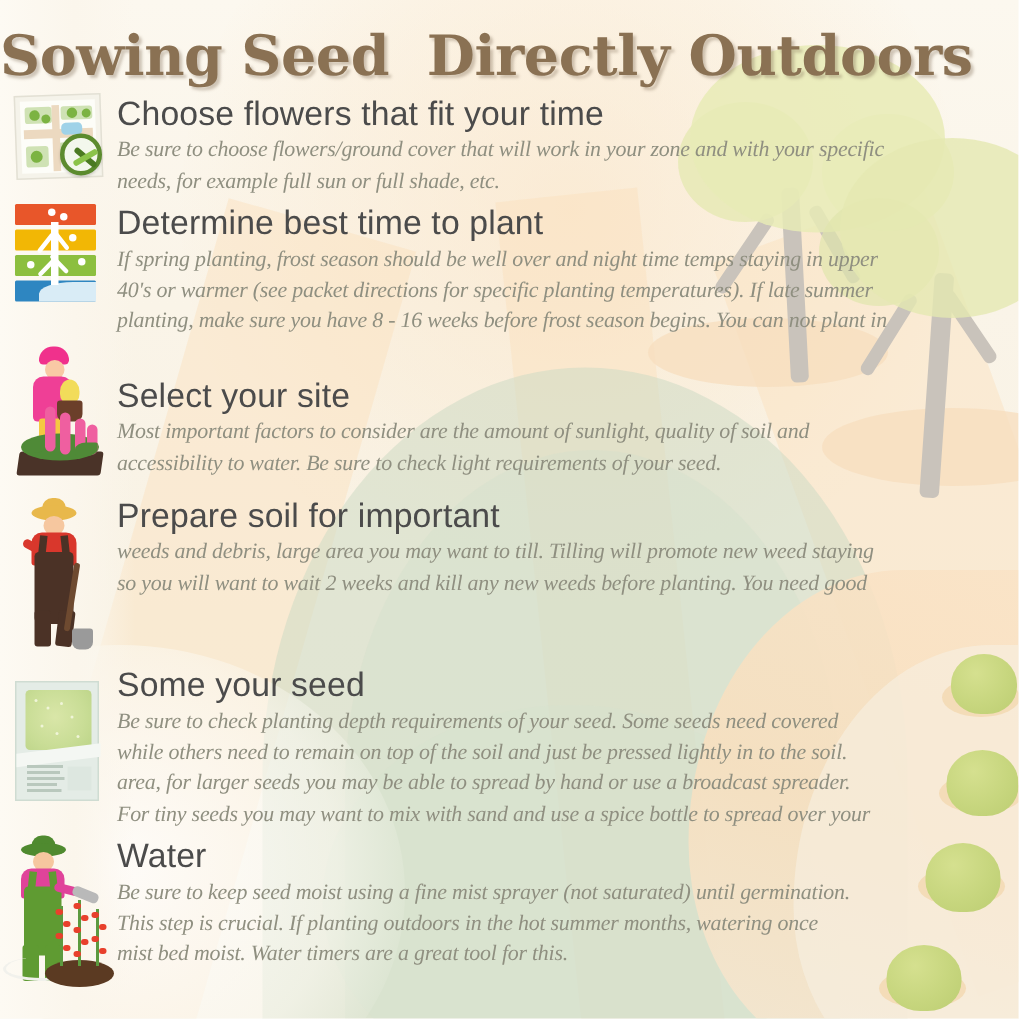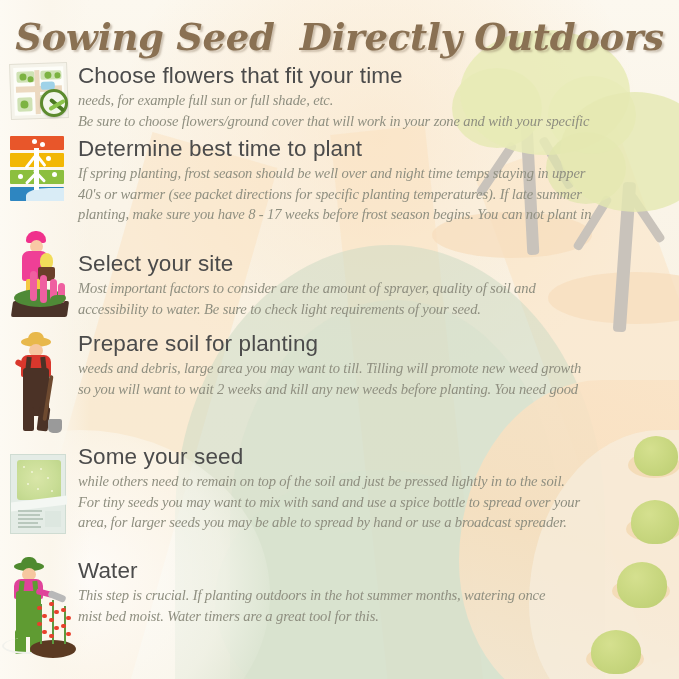--- a/index.html
+++ b/index.html
@@ -106,23 +106,23 @@
   .b-c{left:612px;top:562px;width:58px;height:62px;}
   .b-c .ball{left:5px;top:0;width:50px;height:46px;}
   .b-d{left:586px;top:630px;width:58px;height:56px;}
   .b-d .ball{left:5px;top:0;width:50px;height:44px;}
 
   
   .content{position:relative;z-index:5;width:679px;height:679px;}
 
   .title{
     position:absolute;left:0;right:0;top:15px;
-    text-align:center;
+    text-align:left;
     font-family:"DejaVu Serif", serif;
-    font-weight:bold;font-style:italic;
+    font-weight:bold;
     font-size:37px;
     letter-spacing:-.3px;
     color:#8a7153;
     text-shadow:2px 2px 2px rgba(120,100,78,.35);
     white-space:pre;
   }
 
   .section{position:absolute;left:0;width:679px;}
   .sec-icon{
     position:absolute;left:10px;top:0;
@@ -322,22 +322,22 @@
           <div class="pp" style="left:42px;top:36px;width:7px;height:7px;"></div>
         </div>
         <div class="compass">
           <div class="needle2"></div>
           <div class="needle"></div>
         </div>
       </div>
       <div class="sec-body">
         <div class="sec-head">Choose flowers that fit your time</div>
         <div class="sec-text">
+          <span>Be sure to choose flowers/ground cover  that will work in your zone and with your specific</span>
           <span>needs, for example full sun or full shade, etc.</span>
-          <span>Be sure to choose flowers/ground cover  that will work in your zone and with your specific</span>
         </div>
       </div>
     </div>
 
     <div class="section" id="sec1">
       <div class="sec-icon">
         <div class="ico seasons">
           <div class="band s1"></div>
           <div class="band s2"></div>
           <div class="band s3"></div>
@@ -355,21 +355,21 @@
           <div class="leaf" style="left:36px;top:20px;background:#fff;"></div>
           <div class="leaf" style="left:42px;top:36px;background:#fff;"></div>
           <div class="leaf" style="left:8px;top:38px;background:#fff;"></div>
         </div>
       </div>
       <div class="sec-body">
         <div class="sec-head">Determine best time to plant</div>
         <div class="sec-text">
           <span>If spring planting, frost season should be well over and  night time temps staying in upper</span>
           <span>40's or warmer (see packet directions for specific planting temperatures). If late summer</span>
-          <span>planting, make sure you have 8 - 17 weeks before frost season begins. You can not plant in</span>
+          <span>planting, make sure you have 8 - 16 weeks before frost season begins. You can not plant in</span>
         </div>
       </div>
     </div>
 
     <div class="section" id="sec2">
       <div class="sec-icon" style="top:-20px;">
         <div class="ico fig3">
           <div class="hat"></div>
           <div class="face"></div>
           <div class="body"></div>
@@ -382,21 +382,21 @@
           <div class="spike" style="left:30px;top:44px;height:28px;"></div>
           <div class="spike" style="left:40px;top:48px;height:24px;"></div>
           <div class="spike" style="left:48px;top:52px;height:20px;"></div>
           <div class="lf" style="left:6px;top:62px;width:14px;height:9px;background:#4f8a37;"></div>
           <div class="lf" style="left:40px;top:64px;width:15px;height:9px;background:#4f8a37;"></div>
         </div>
       </div>
       <div class="sec-body">
         <div class="sec-head">Select your site</div>
         <div class="sec-text">
-          <span>Most important factors to consider are the amount of sprayer, quality of soil and</span>
+          <span>Most important factors to consider are the amount of sunlight, quality of soil and</span>
           <span>accessibility to water. Be sure to check light  requirements of your seed.</span>
         </div>
       </div>
     </div>
 
     <div class="section" id="sec3">
       <div class="sec-icon" style="top:4px;">
         <div class="ico fig4">
           <div class="hattop"></div>
           <div class="hat"></div>
@@ -406,23 +406,23 @@
           <div class="strapL"></div>
           <div class="strapR"></div>
           <div class="overall"></div>
           <div class="legL"></div>
           <div class="legR"></div>
           <div class="handle"></div>
           <div class="blade"></div>
         </div>
       </div>
       <div class="sec-body">
-        <div class="sec-head">Prepare soil for planting</div>
+        <div class="sec-head">Prepare soil for important</div>
         <div class="sec-text">
-          <span>weeds and debris, large area you may want to till. Tilling will promote new weed growth</span>
+          <span>weeds and debris, large area you may want to till. Tilling will promote new weed staying</span>
           <span>so you will want to wait 2 weeks and kill any new weeds before planting. You need good</span>
         </div>
       </div>
     </div>
 
     <div class="section" id="sec4">
       <div class="sec-icon" style="top:10px;">
         <div class="ico packet">
           <div class="pimg"></div>
           <div class="pseed" style="left:12px;top:11px;"></div>
@@ -437,23 +437,24 @@
           <div class="pline" style="top:59px;width:22px;"></div>
           <div class="pline" style="top:63px;width:25px;"></div>
           <div class="pline" style="top:67px;width:20px;"></div>
           <div class="pline" style="top:71px;width:23px;"></div>
           <div class="pbar"></div>
         </div>
       </div>
       <div class="sec-body">
         <div class="sec-head">Some your seed</div>
         <div class="sec-text">
+          <span>Be sure to check planting depth requirements of  your seed.  Some seeds need covered</span>
           <span>while others need to remain on top of the soil and just be pressed lightly in to the  soil.</span>
+          <span>area, for larger seeds you may be able to spread by hand or use a broadcast spreader.</span>
           <span>For tiny seeds you may want to mix with sand and use a spice bottle to spread over your</span>
-          <span>area, for larger seeds you may be able to spread by hand or use a broadcast spreader.</span>
         </div>
       </div>
     </div>
 
     <div class="section" id="sec5">
       <div class="sec-icon" style="left:6px;top:2px;">
         <div class="ico fig6">
           <div class="hattop"></div>
           <div class="hat"></div>
           <div class="face"></div>
@@ -481,20 +482,21 @@
           <div class="bud" style="left:43px;top:74px;"></div>
           <div class="bud" style="left:55px;top:48px;"></div>
           <div class="bud" style="left:60px;top:56px;"></div>
           <div class="bud" style="left:55px;top:64px;"></div>
           <div class="bud" style="left:60px;top:72px;"></div>
         </div>
       </div>
       <div class="sec-body">
         <div class="sec-head">Water</div>
         <div class="sec-text">
+          <span>Be sure to keep seed moist using a fine mist sprayer (not saturated) until germination.</span>
           <span>This step is crucial. If planting outdoors in the hot summer months, watering once</span>
           <span>mist bed moist. Water timers are a great tool for this.</span>
         </div>
       </div>
     </div>
 
   </div>
 </div>
 
 </body></html>

